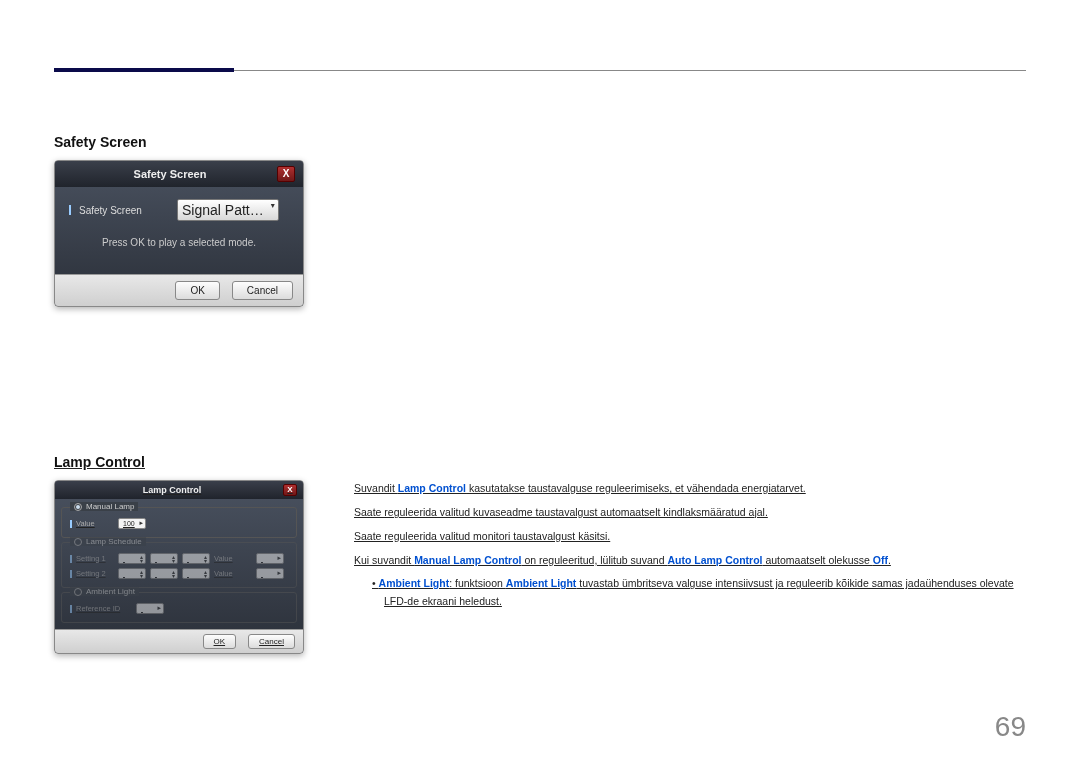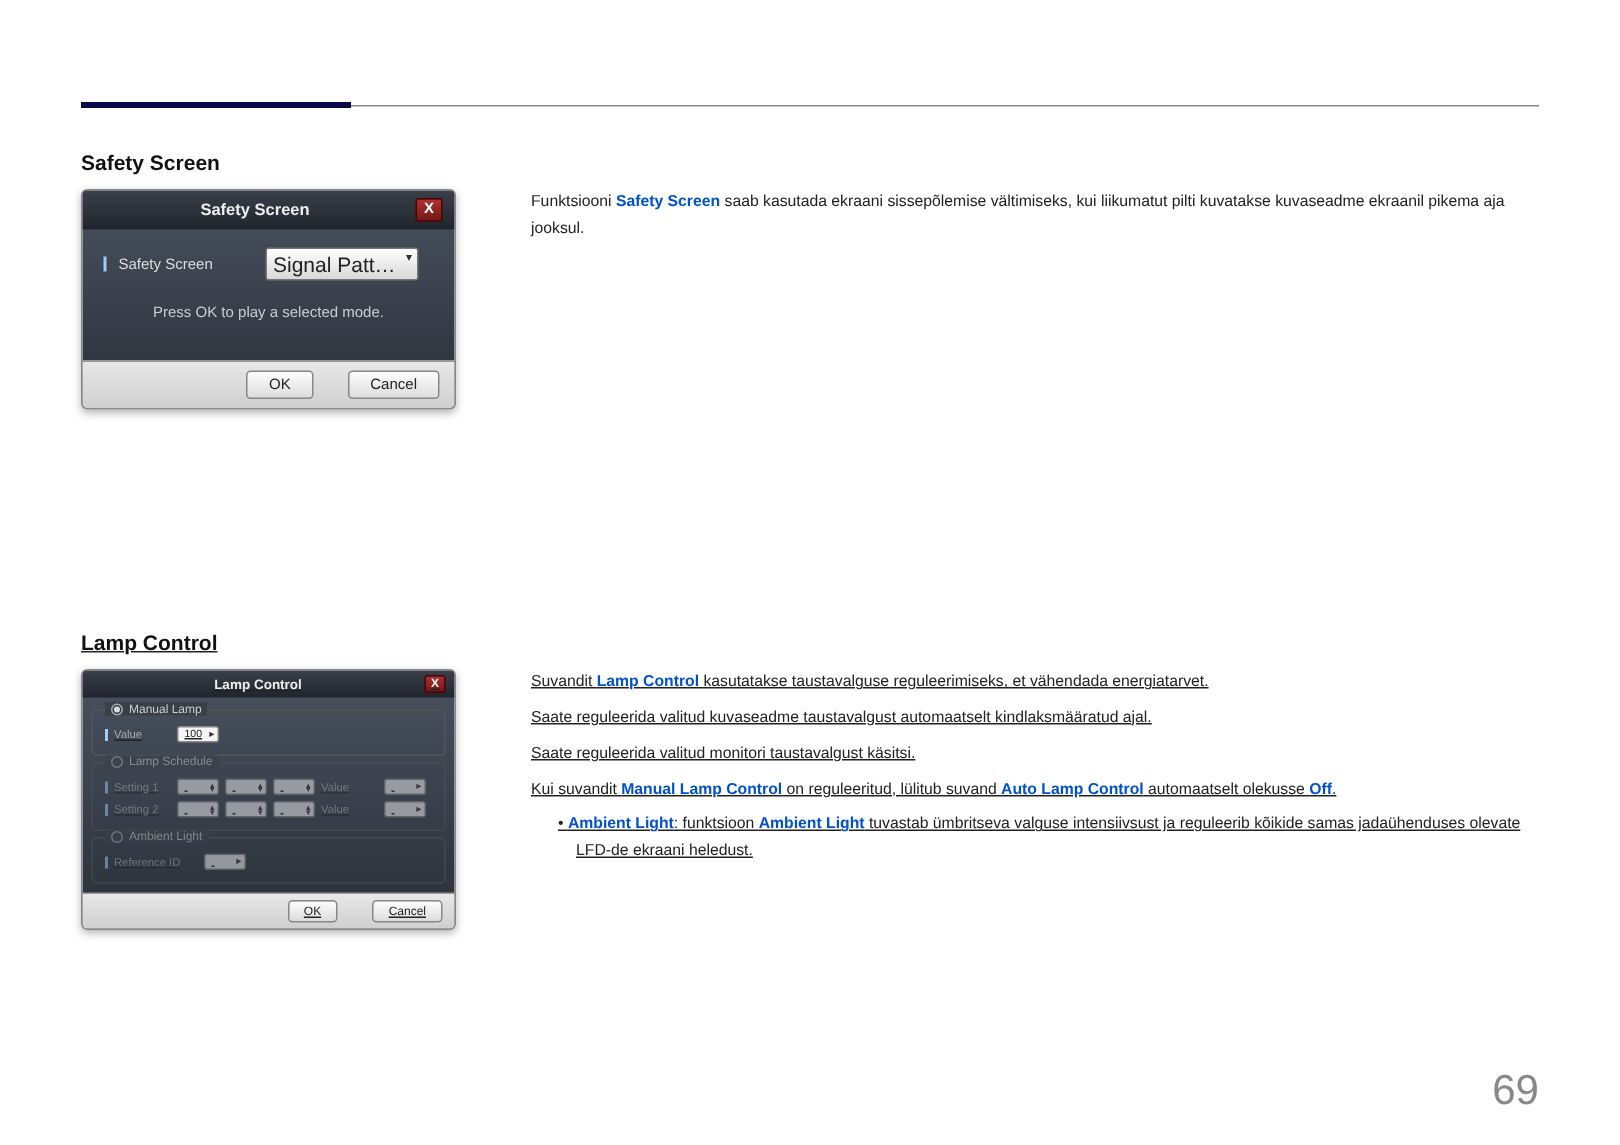--- a/index.html
+++ b/index.html
@@ -32,20 +32,21 @@
     bottom: 20px;
     right: 54px;
     font-size: 28px;
     color: #888;
     font-weight: 400;
   }
   .section {
     position: absolute;
     left: 54px;
     right: 54px;
+    margin-top: 34px;
   }
   #sec-safety { top: 100px; }
   #sec-lamp { top: 420px; text-decoration: underline; }
   .section-title {
     font-size: 14px;
     font-weight: bold;
     color: #111;
     margin-bottom: 10px;
   }
   .two-col { display: flex; gap: 50px; }
@@ -121,21 +122,21 @@
     text-align: center;
     font-size: 10px;
     color: #ccc;
     margin: 16px 0 18px;
   }
   .dlg-footer {
     background: linear-gradient(#e8e8e8, #cfcfcf);
     padding: 6px 10px;
     display: flex;
     justify-content: flex-end;
-    gap: 23px;
+    gap: 12px;
     border-top: 1px solid #999;
     align-items: center;
   }
   .btn {
     background: linear-gradient(#fdfdfd, #dcdcdc);
     border: 1px solid #888;
     border-radius: 3px;
     font-size: 10px;
     padding: 3px 14px;
     cursor: pointer;
@@ -231,25 +232,20 @@
             <span class="field-label">Safety Screen</span>
             <span class="combo">Signal Patt…</span>
           </div>
           <div class="hint">Press OK to play a selected mode.</div>
         </div>
         <div class="dlg-footer">
           <span class="btn">OK</span>
           <span class="btn">Cancel</span>
         </div>
       </div>
-    </div>
-    <div class="right-col">
-      <p>
-        <span>Funktsiooni </span><span class="kw-blue">Safety Screen</span><span> saab kasutada ekraani sissepõlemise vältimiseks, kui liikumatut pilti kuvatakse kuvaseadme ekraanil pikema aja jooksul.</span>
-      </p>
     </div>
   </div>
 </div>
 
 <div id="sec-lamp" class="section">
   <div class="section-title">Lamp Control</div>
   <div class="two-col">
     <div class="left-col">
       <div class="dlg dlg2">
         <div class="dlg-title">

